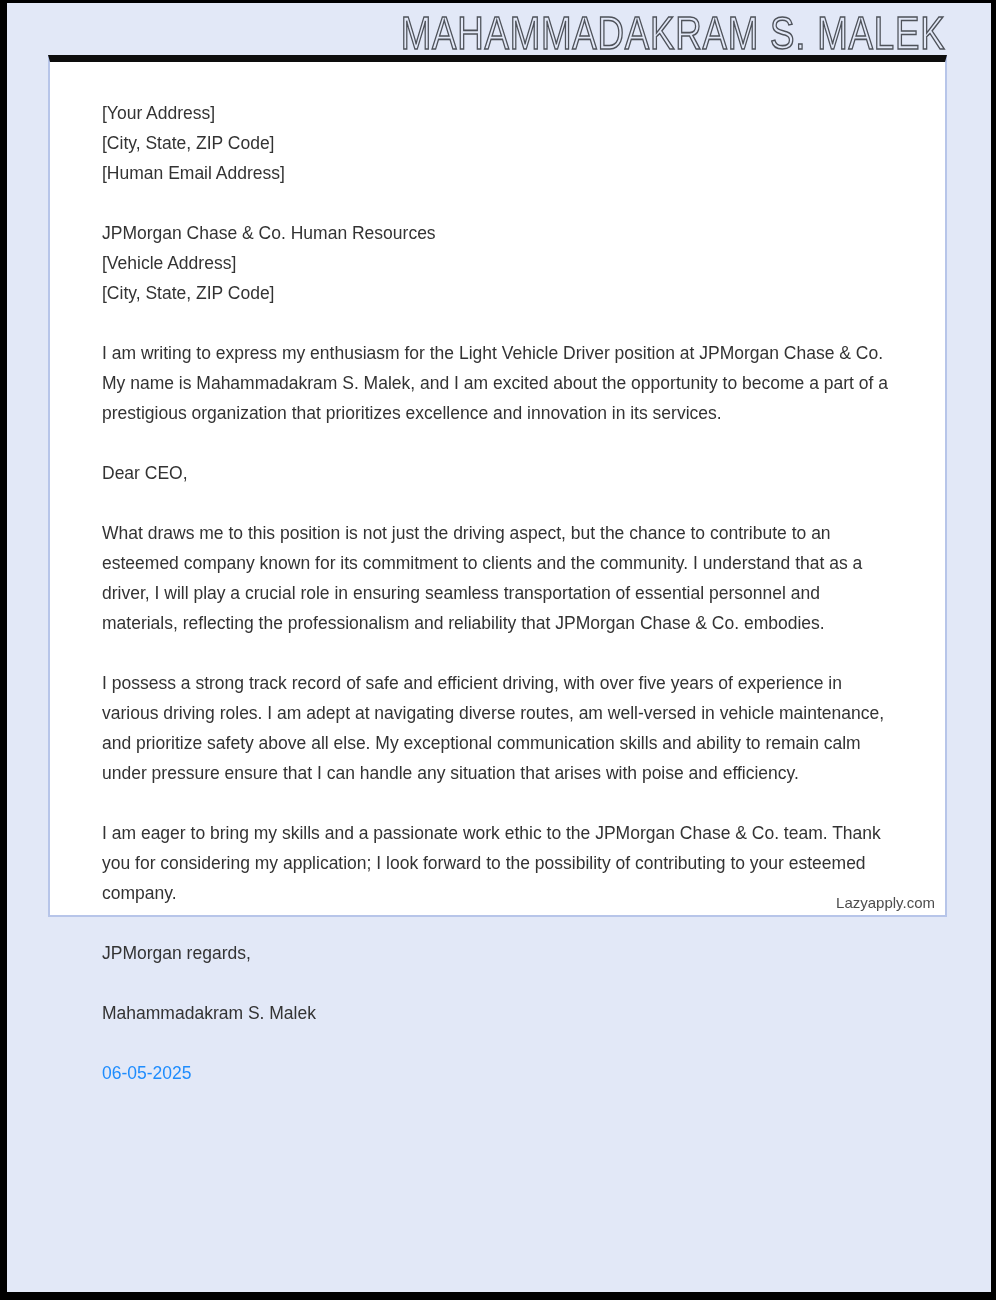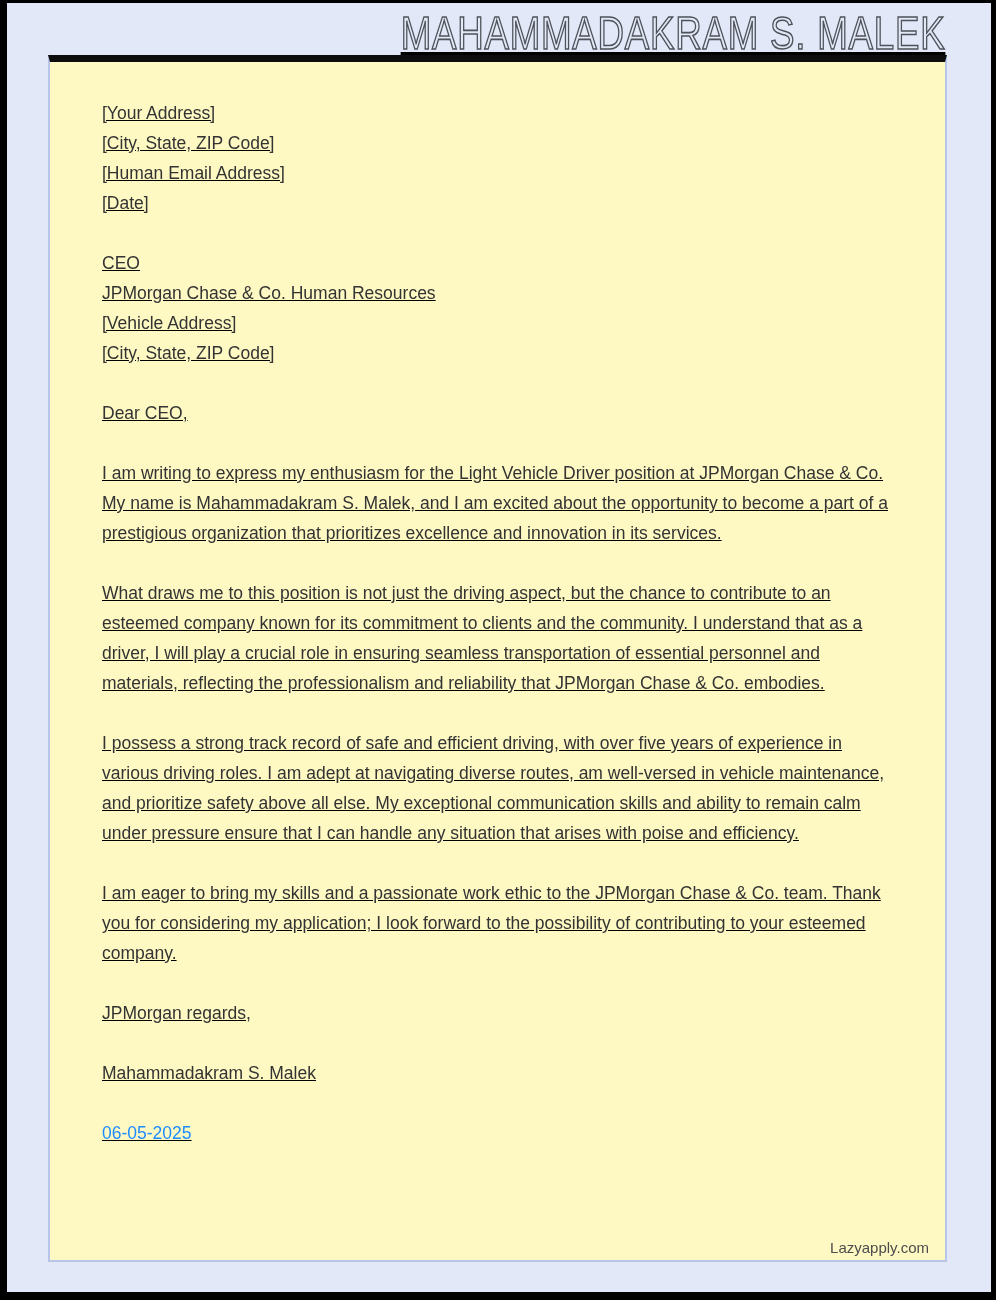--- a/index.html
+++ b/index.html
@@ -10,21 +10,20 @@
   }
   .frame {
     box-sizing: border-box;
     width: 996px; height: 1300px;
     border-top: 3px solid #000;
     border-left: 7px solid #000;
     border-right: 5px solid #000;
     border-bottom: 8px solid #000;
     background: #e2e8f7;
     overflow: hidden;
-    text-decoration: underline;
   }
   
   .header {
     height: 52px;
     display: flex;
     align-items: flex-end;
     justify-content: flex-end;
     padding-right: 46px;
   }
   .header h1 {
@@ -39,22 +38,22 @@
     transform: scaleX(0.78);
     transform-origin: 100% 100%;
     white-space: nowrap;
   }
   
   .page {
     box-sizing: border-box;
     position: relative;
     margin-left: 41px;
     width: 899px;
-    height: 1207px;
-    background: #fef9c3;
+    height: 862px;
+    background: #ffffff;
     border-top: 7px solid #0d0d0d;
     border-left: 2px solid #b7c5e9;
     border-right: 2px solid #b7c5e9;
     border-bottom: 2px solid #b7c5e9;
   }
   .content {
     padding: 36px 48px 0 52px;
     width: 795px;
     color: #333333;
     font-size: 17.5px;
@@ -64,21 +63,21 @@
   .addr p, .recip p { margin: 0; }
   .block { margin-bottom: 30px; }
   .date-line { margin: 0; }
   .date-line a {
     color: #1e8cfd;
     text-decoration: none;
     cursor: pointer;
   }
   .watermark {
     position: absolute;
-    right: 16px;
+    right: 10px;
     bottom: 4px;
     font-size: 15px;
     color: #4d4d4d;
   }
   .watermark a { color: #4d4d4d; text-decoration: none; cursor: pointer; }
 </style>
 </head>
 <body>
 
 <div class="frame">
@@ -87,33 +86,31 @@
     <h1>MAHAMMADAKRAM S. MALEK</h1>
   </div>
 
   <div class="page">
     <div class="content">
 
       <div class="addr block">
         <p>[Your Address]</p>
         <p>[City, State, ZIP Code]</p>
         <p>[Human Email Address]</p>
-        <p>[Date]</p>
       </div>
 
       <div class="recip block">
-        <p>CEO</p>
         <p>JPMorgan Chase &amp; Co. Human Resources</p>
         <p>[Vehicle Address]</p>
         <p>[City, State, ZIP Code]</p>
       </div>
 
+      <p>I am writing to express my enthusiasm for the Light Vehicle Driver position at JPMorgan Chase &amp; Co. My name is Mahammadakram S. Malek, and I am excited about the opportunity to become a part of a prestigious organization that prioritizes excellence and innovation in its services.</p>
+
       <p>Dear CEO,</p>
-
-      <p>I am writing to express my enthusiasm for the Light Vehicle Driver position at JPMorgan Chase &amp; Co. My name is Mahammadakram S. Malek, and I am excited about the opportunity to become a part of a prestigious organization that prioritizes excellence and innovation in its services.</p>
       <p>What draws me to this position is not just the driving aspect, but the chance to contribute to an esteemed company known for its commitment to clients and the community. I understand that as a driver, I will play a crucial role in ensuring seamless transportation of essential personnel and materials, reflecting the professionalism and reliability that JPMorgan Chase &amp; Co. embodies.</p>
       <p>I possess a strong track record of safe and efficient driving, with over five years of experience in various driving roles. I am adept at navigating diverse routes, am well-versed in vehicle maintenance, and prioritize safety above all else. My exceptional communication skills and ability to remain calm under pressure ensure that I can handle any situation that arises with poise and efficiency.</p>
       <p>I am eager to bring my skills and a passionate work ethic to the JPMorgan Chase &amp; Co. team. Thank you for considering my application; I look forward to the possibility of contributing to your esteemed company.</p>
 
       <p>JPMorgan regards,</p>
 
       <p>Mahammadakram S. Malek</p>
 
       <p class="date-line"><a>06-05-2025</a></p>
 

